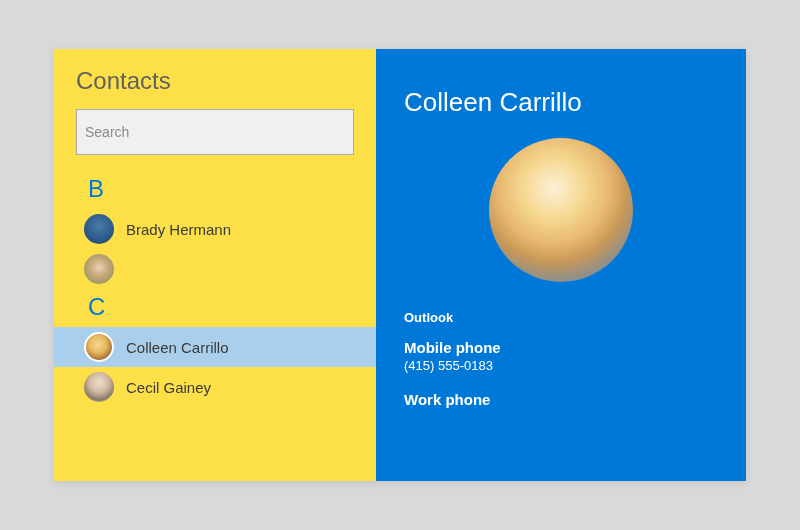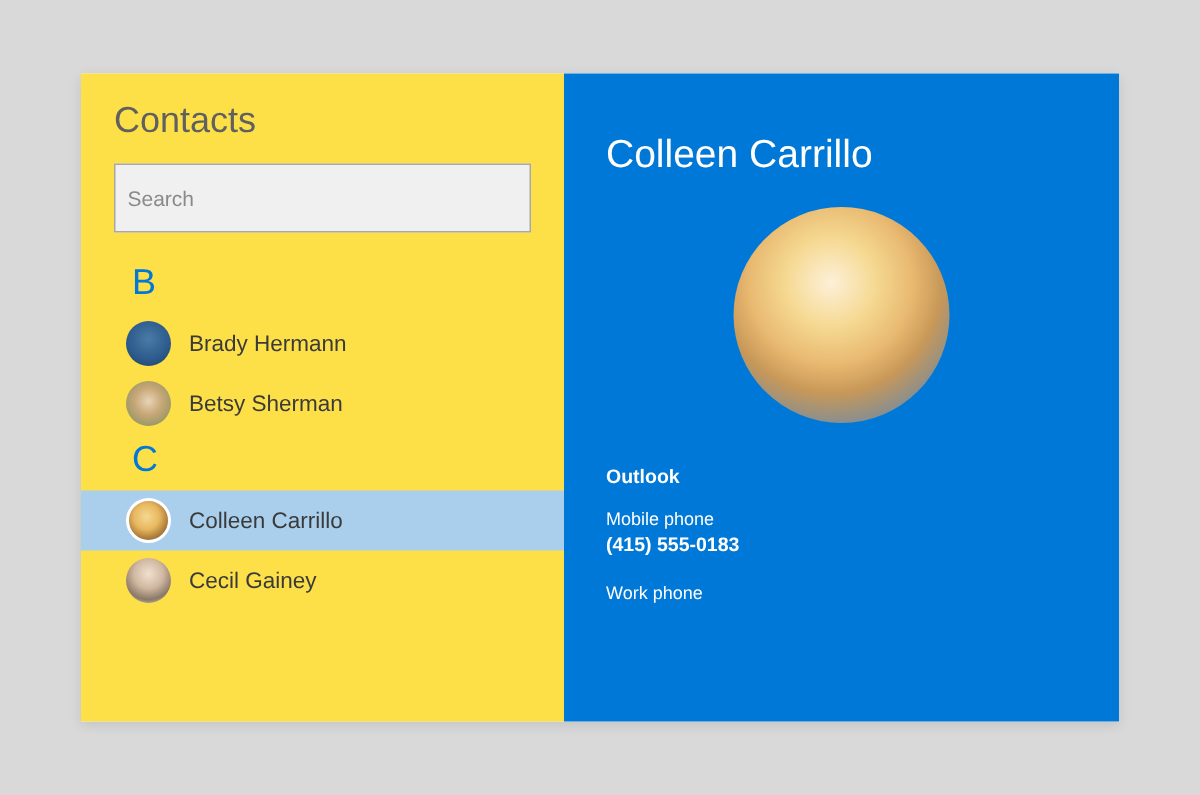--- a/index.html
+++ b/index.html
@@ -120,28 +120,27 @@
       height: 144px;
       border-radius: 50%;
       background: radial-gradient(circle at 45% 35%, #fdf0d8 0%, #f5d890 25%, #e8b870 45%, #c89858 60%, #6a8aaa 85%, #8aaac8 100%);
     }
     .detail-source {
       font-size: 13px;
       font-weight: 700;
       margin-bottom: 14px;
     }
     .field-label {
-      font-size: 12px;
-      font-weight: 400;
+      font-size: 15px;
+      font-weight: 700;
       margin-bottom: 2px;
     }
     .field-value {
       font-size: 13px;
       margin-bottom: 18px;
-      font-weight: bold;
     }
   </style>
 </head>
 <body>
 
 <div class="app-window">
 
   <div class="sidebar">
     <div class="sidebar-title">Contacts</div>
 
@@ -153,21 +152,20 @@
 
       <div class="group-header">B</div>
 
       <div class="contact-item">
         <div class="avatar avatar-1"></div>
         <div class="contact-name">Brady Hermann</div>
       </div>
 
       <div class="contact-item">
         <div class="avatar avatar-2"></div>
-        <div class="contact-name">Betsy Sherman</div>
       </div>
 
       <div class="group-header">C</div>
 
       <div class="contact-item selected">
         <div class="avatar avatar-3"></div>
         <div class="contact-name">Colleen Carrillo</div>
       </div>
 
       <div class="contact-item">

